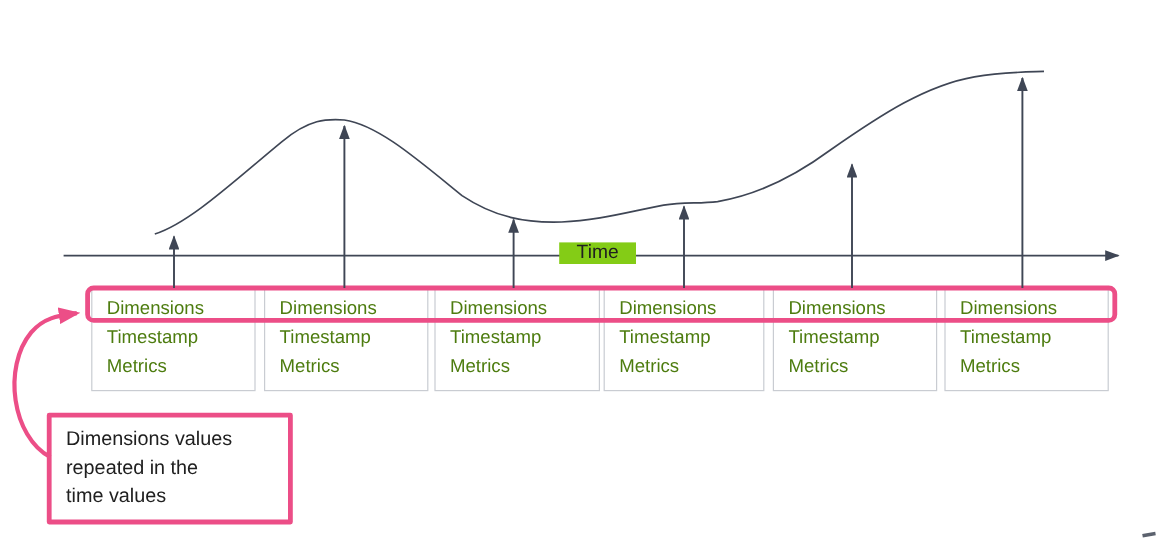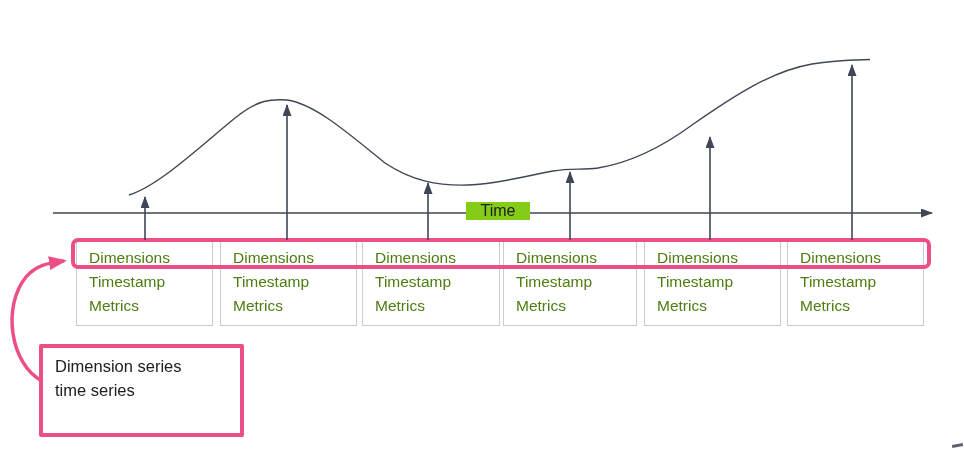--- a/index.html
+++ b/index.html
@@ -120,22 +120,23 @@
   </div>
   <div class="data-box" style="left:787px;width:137px">
     <div>Dimensions</div>
     <div>Timestamp</div>
     <div>Metrics</div>
   </div>
 
   <div class="highlight-band"></div>
 
   <div class="callout">
-    <div>Dimension series</div>
-    <div>time series</div>
+    <div>Dimensions values</div>
+    <div>repeated in the</div>
+    <div>time values</div>
   </div>
 
   <div class="axis-label">Time</div>
 
   <svg class="overlay" width="964" height="450" viewBox="0 0 964 450">
     <defs>
       <marker id="mDark" markerUnits="userSpaceOnUse" markerWidth="12" markerHeight="9" refX="11" refY="4.5" orient="auto">
         <path d="M0,0 L12,4.5 L0,9 Z" fill="#3f4655"></path>
       </marker>
       <marker id="mPink" markerUnits="userSpaceOnUse" markerWidth="18" markerHeight="14" refX="15" refY="7" orient="auto">

